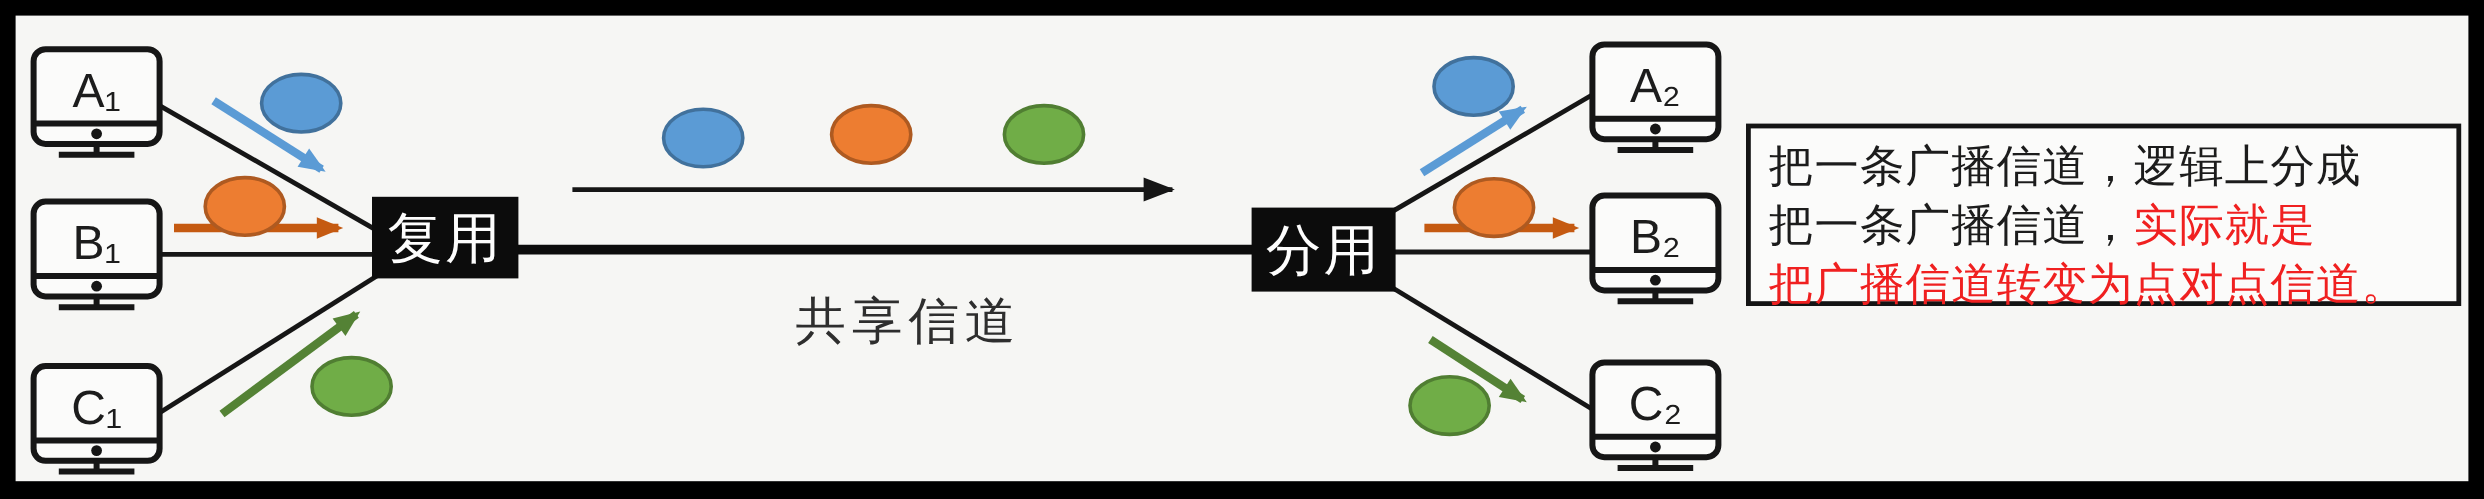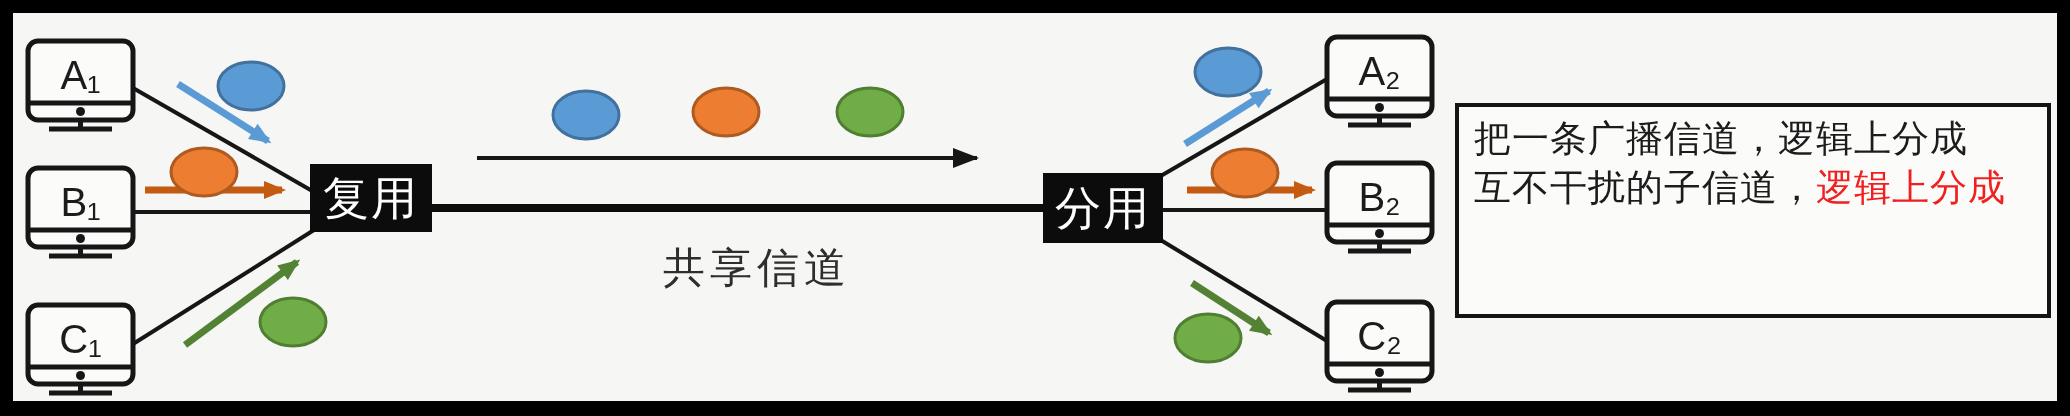--- a/index.html
+++ b/index.html
@@ -15,21 +15,21 @@
   svg text{font-family:"Liberation Sans", sans-serif;}
   .host-label{font-size:40px;fill:#1c1c1c;text-anchor:middle;}
   .box-label{font-size:46px;fill:#fdfdfd;text-anchor:middle;letter-spacing:2px;}
   .channel-label{font-size:42px;fill:#2e2e2e;text-anchor:middle;letter-spacing:5px;}
   .blackline{stroke:#161616;stroke-width:4;fill:none;}
   .monitor{stroke:#161616;stroke-width:5;fill:#fbfbfa;}
   .monitor-thin{stroke:#161616;stroke-width:5;fill:none;}
   .packet{stroke-width:3;}
   .carrow{stroke-width:7;fill:none;}
   .note{
-    position:absolute;left:1455px;top:103px;width:596px;height:215px;
+    position:absolute;left:1455px;top:103px;width:596px;height:152px;
     box-sizing:border-box;background:#fbfbfa;border:4px solid #141414;
     padding:7px 10px 0 15px;
     font-size:37px;line-height:49px;color:#1c1c1c;
     letter-spacing:1px;white-space:nowrap;
   }
   .note .red{color:#f02020;}
 </style>
 </head>
 <body>
 
@@ -136,15 +136,16 @@
     <line class="monitor-thin" x1="1327" y1="364" x2="1432" y2="364"></line>
     <circle cx="1379.5" cy="372.5" r="4.5" fill="#161616"></circle>
     <line class="monitor-thin" x1="1379.5" y1="381" x2="1379.5" y2="389"></line>
     <line class="monitor-thin" x1="1348" y1="390" x2="1411" y2="390"></line>
     <text class="host-label" x="1379.5" y="350">C₂</text>
   </g>
 </svg>
 
 <div class="note">
   <div><span>把一条广播信道，逻辑上分成</span></div>
-  <div><span>互不干扰的子信道，</span><span class="red">逻辑上分成</span></div>
+  <div><span>把一条广播信道，</span><span class="red">实际就是</span></div>
+  <div><span class="red">把广播信道转变为点对点信道。</span></div>
 </div>
 </div>
 
 </body></html>

